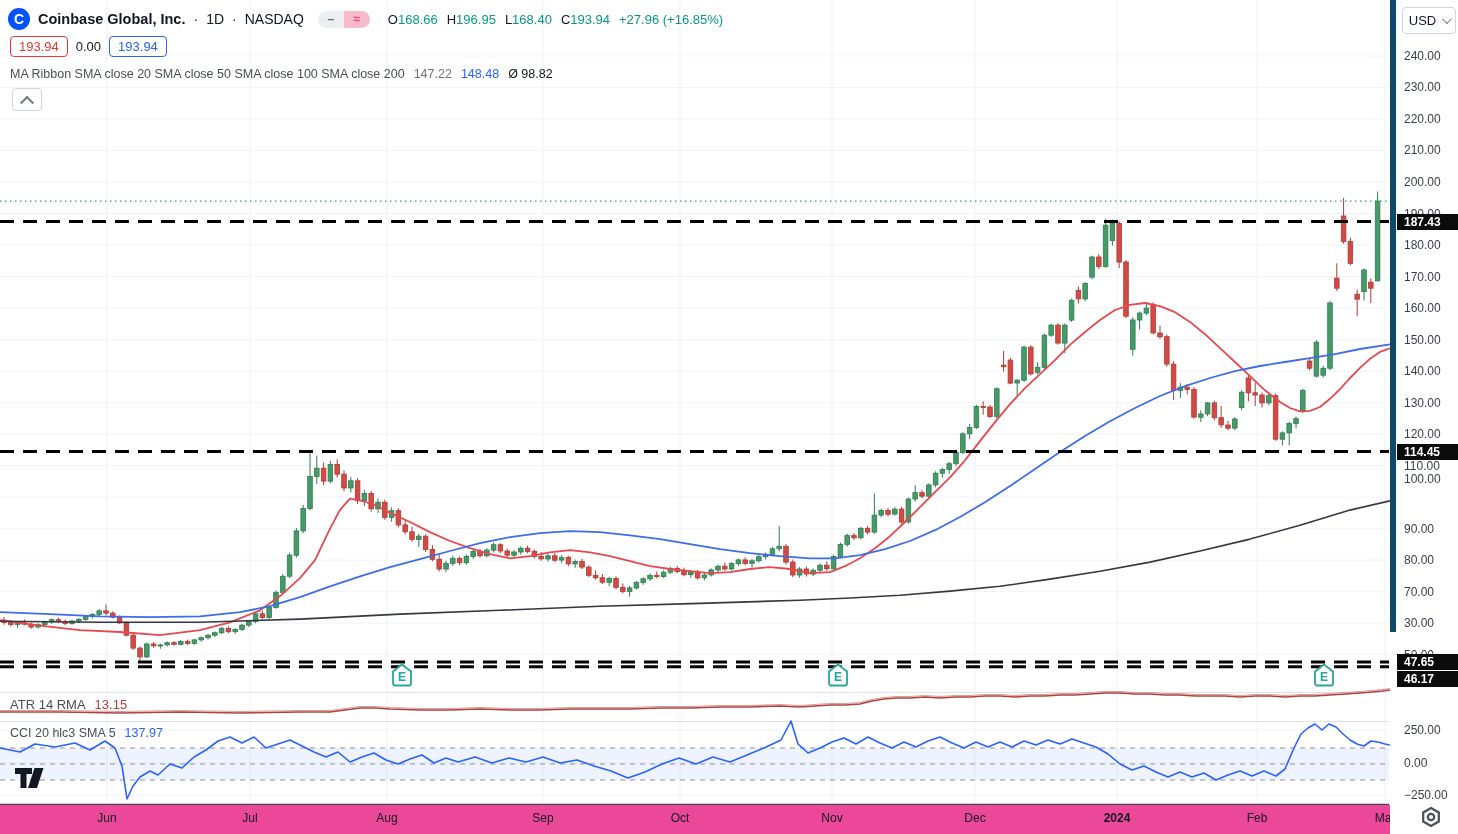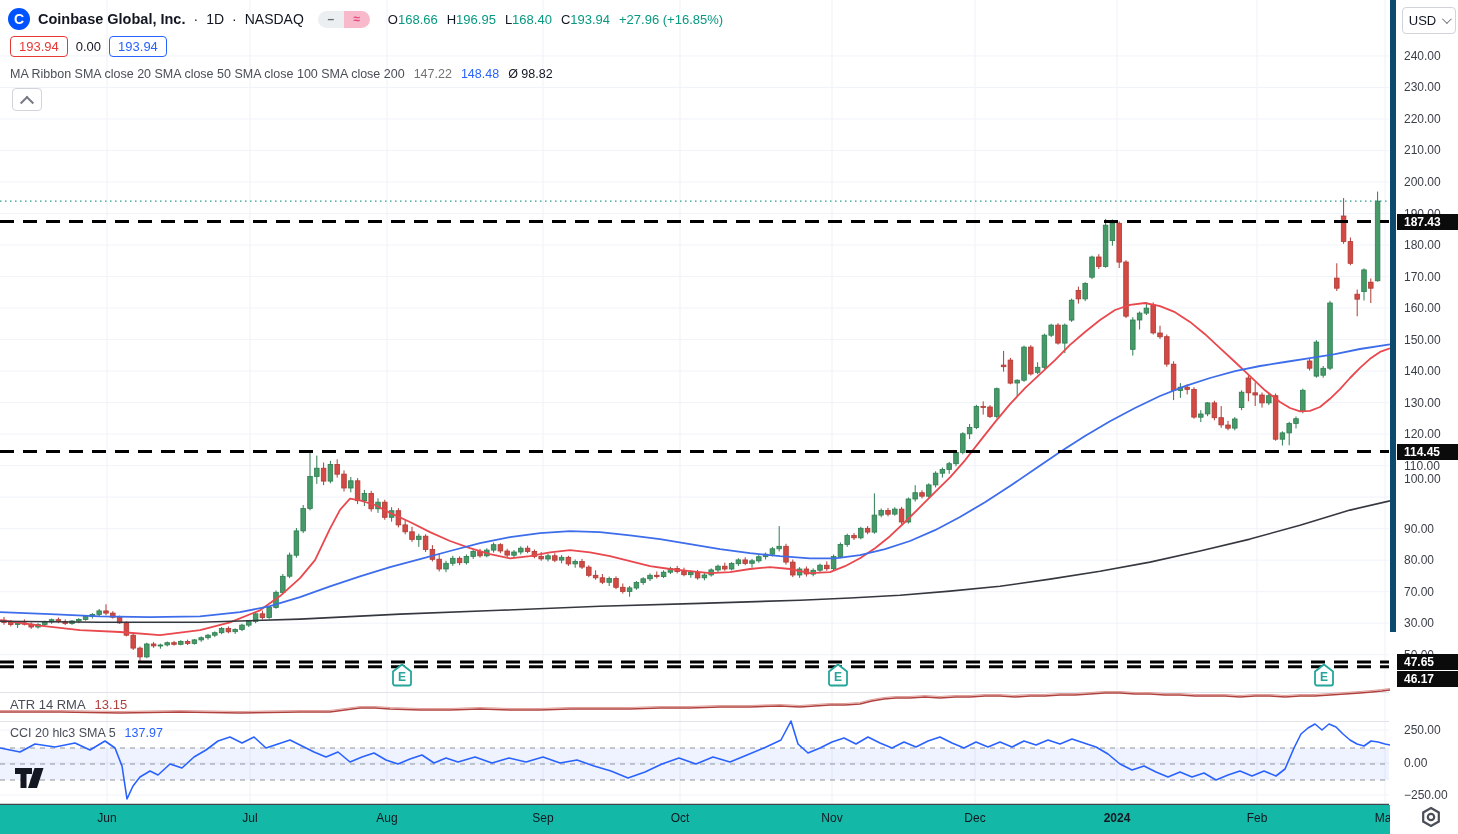--- a/index.html
+++ b/index.html
@@ -33,21 +33,21 @@
   #atr-row .val{color:#b0413e;}
   #cci-row{left:10px;top:726px;font-size:12.5px;color:#4a4e57;display:flex;gap:9px;z-index:15;}
   #cci-row .val{color:#2962ff;}
   
   #axis{position:absolute;left:1390px;top:0;width:68px;height:632px;background:#fff;z-index:10;border-left:6px solid #0c4a6e;}
   .tick{position:absolute;left:8px;font-size:12px;color:#3a3e47;}
   #usd-btn{position:absolute;left:6px;top:7px;width:52px;height:25px;border:1px solid #d1d4dc;border-radius:4px;display:flex;align-items:center;justify-content:center;gap:6px;font-size:13px;color:#131722;background:#fff;}
   .caret{width:6px;height:6px;border-right:1.6px solid #787b86;border-bottom:1.6px solid #787b86;transform:rotate(45deg) translateY(-2px);}
   .chipax{position:absolute;left:1px;width:60px;background:#0b0b0b;color:#fff;font-size:12px;font-weight:bold;text-align:left;padding:1px 0 1px 7px;z-index:12;}
   
-  #time-axis{position:absolute;left:0;top:805px;width:1390px;height:29px;overflow:hidden;background:#14b8a6;z-index:8;}
+  #time-axis{position:absolute;left:0;top:805px;width:1390px;height:29px;overflow:hidden;background:#ec4899;z-index:8;}
   .mlab{position:absolute;top:6px;font-size:12px;color:#131722;transform:translateX(-50%);}
   .mlab.bold{font-weight:700;}
   
   #tv-logo{position:absolute;left:14px;top:766px;z-index:14;}
   .ebadge{position:absolute;z-index:9;}
   #gear{position:absolute;left:1420px;top:806px;z-index:11;}
   #wm-cjk{position:absolute;left:1198px;top:714px;z-index:16;font-size:62px;font-weight:bold;letter-spacing:2px;color:rgba(255,255,255,0.62);-webkit-text-stroke:2px rgba(140,145,152,0.75);text-shadow:2px 3px 3px rgba(120,124,130,0.45);white-space:nowrap;}
   #wm-site{position:absolute;left:1052px;top:795px;z-index:17;font-size:31px;font-weight:bold;font-style:italic;letter-spacing:7px;color:#6ba3e0;-webkit-text-stroke:1.5px rgba(255,255,255,0.9);white-space:nowrap;}
 </style>
 </head>

